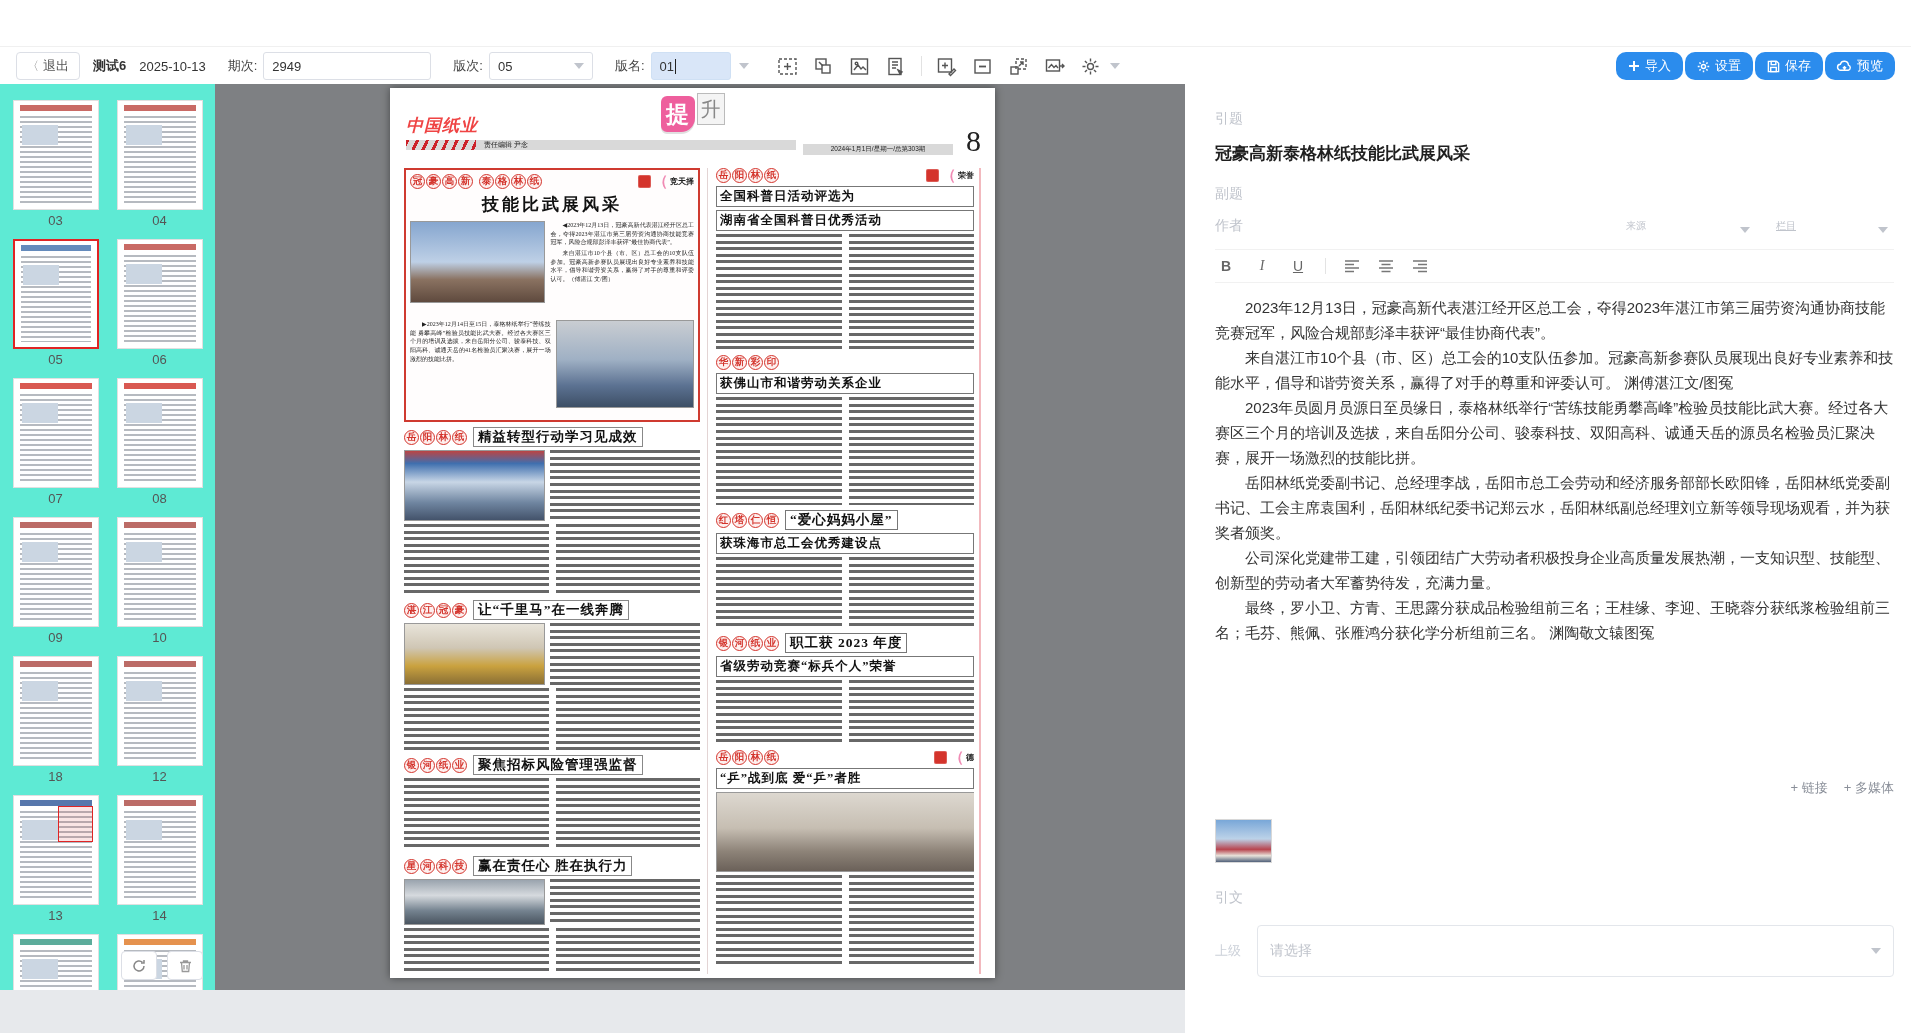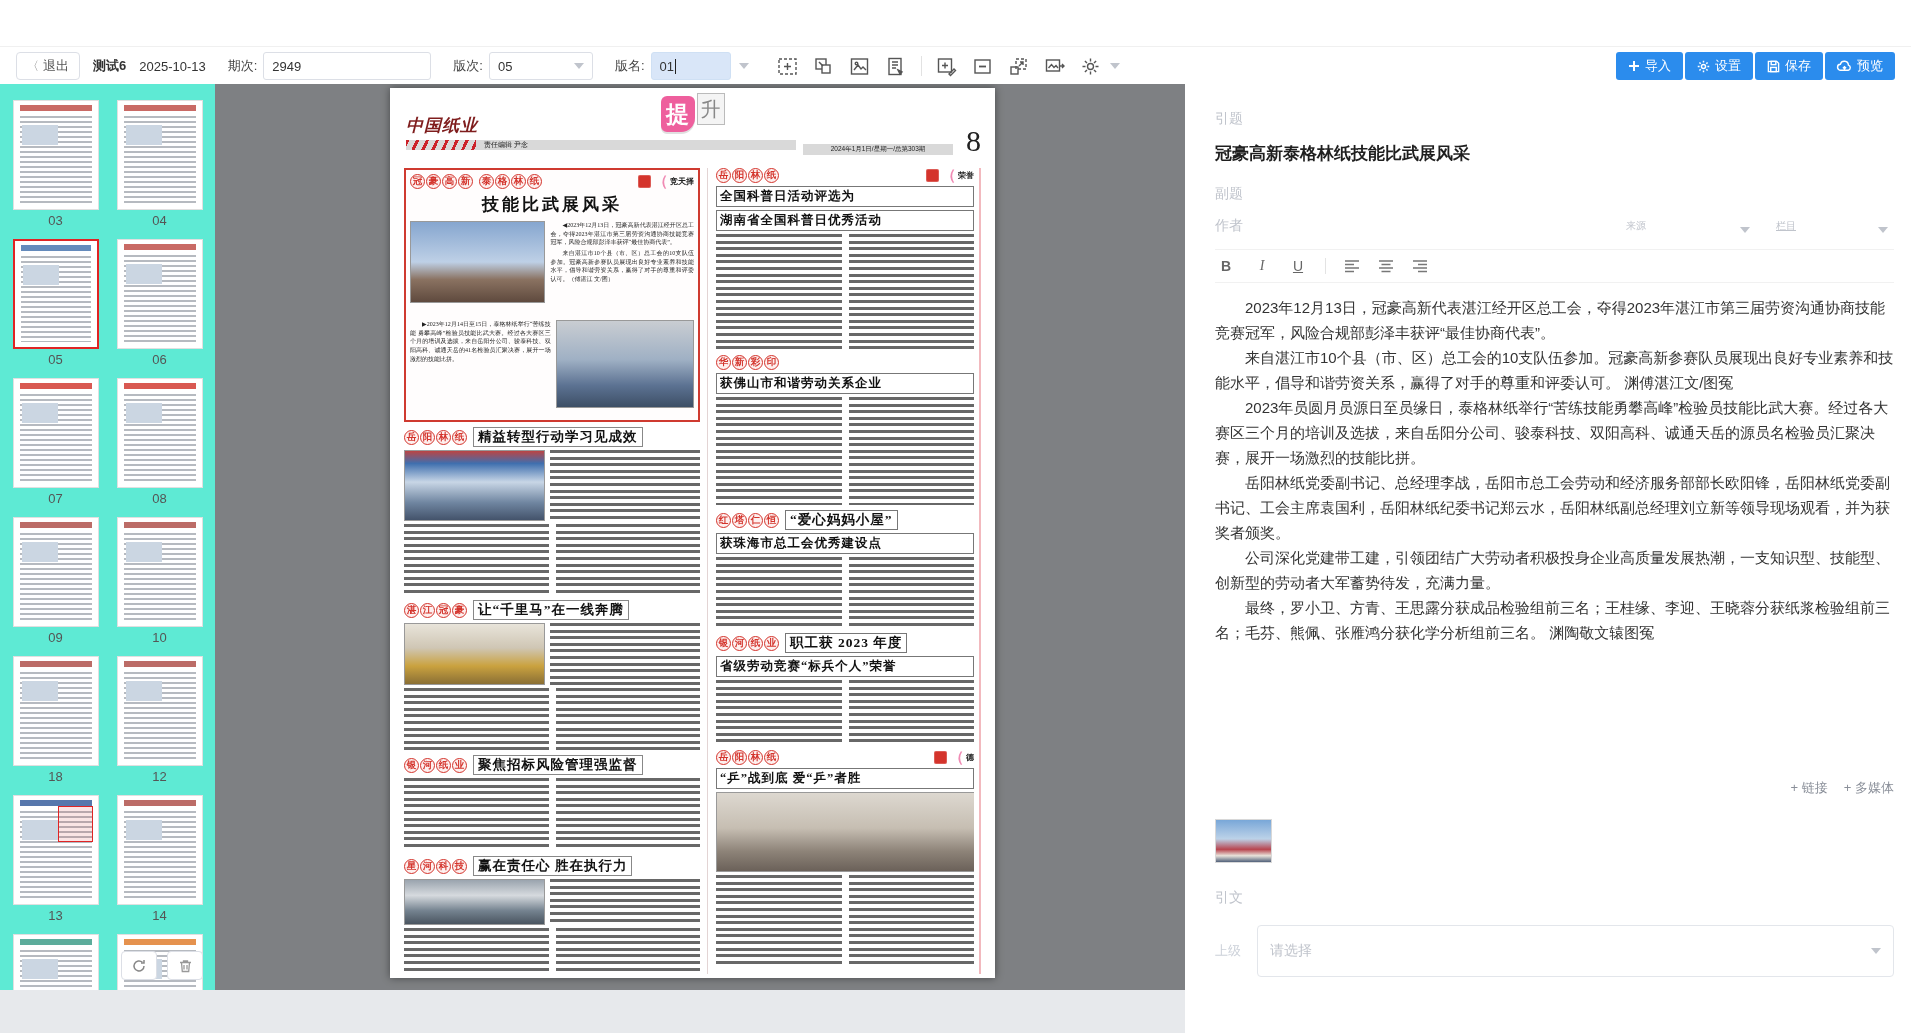--- a/index.html
+++ b/index.html
@@ -24,21 +24,21 @@
          border-top:6px solid #c0c4cc;margin-left:auto;}
   .name-input{width:62px;background:#d9e6f8;border-color:#cfe0f4;}
   .cursorbar{display:inline-block;width:1px;height:15px;background:#222;margin-left:1px;}
   .name-caret{margin-left:8px;width:0;height:0;border-left:5px solid transparent;border-right:5px solid transparent;
               border-top:6px solid #c0c4cc;cursor:pointer;}
   .tb-icons{display:flex;align-items:center;gap:14px;margin-left:28px;}
   .tb-icon{width:22px;height:22px;display:flex;align-items:center;justify-content:center;cursor:pointer;color:#555;}
   .tb-sep{width:1px;height:20px;background:#e2e2e2;}
   .tb-actions{position:absolute;right:16px;top:5px;display:flex;gap:2px;}
   .act-btn{display:flex;align-items:center;gap:5px;background:#2b8ced;color:#fff;height:28px;
-           padding:0 12px;border-radius:3px;font-size:13px;cursor:pointer;}
+           padding:0 12px;border-radius:10px;font-size:13px;cursor:pointer;}
   .act-btn svg{display:block;}
   
   .sidebar{position:absolute;top:84px;left:0;width:215px;height:906px;background:#5eead4;overflow:hidden;padding-top:16px;box-sizing:border-box;}
   .thumb-grid{display:grid;grid-template-columns:86px 86px;column-gap:18px;row-gap:4px;justify-content:center;}
   .thumb-wrap{text-align:center;cursor:pointer;}
   .thumb{position:relative;width:86px;height:110px;background:#fff;border:1px solid #e0e0e0;box-sizing:border-box;margin:0 auto;}
   .thumb.selected{border:2px solid #e02424;}
   .t-mast{position:absolute;top:4px;left:6px;right:6px;height:6px;opacity:.85;}
   .t-lines{position:absolute;top:15px;left:6px;right:6px;bottom:5px;
            background:repeating-linear-gradient(to bottom,#b6bac0 0 2px,transparent 2px 5px);}
@@ -48,21 +48,21 @@
   .side-btns{position:absolute;right:12px;bottom:10px;display:flex;gap:10px;}
   .side-btn{width:34px;height:27px;border:1px solid #dcdfe6;border-radius:4px;background:#fff;
             display:flex;align-items:center;justify-content:center;color:#777;cursor:pointer;}
   
   .canvas{position:absolute;top:84px;left:215px;width:970px;height:906px;background:#7e8083;overflow:hidden;}
   .bottom-strip{position:absolute;top:990px;left:0;width:1185px;height:43px;background:#e7e9ec;}
   .paper{position:absolute;left:175px;top:4px;width:605px;height:890px;background:#fff;
          box-shadow:0 0 8px rgba(0,0,0,.45);box-sizing:border-box;overflow:hidden;
          font-family:"Liberation Serif","DejaVu Serif",serif;}
   .mast{position:relative;height:78px;}
-  .brand{position:absolute;left:16px;top:26px;color:#7f1d1d;font-style:italic;font-weight:bold;font-size:17px;letter-spacing:1px;}
+  .brand{position:absolute;left:16px;top:26px;color:#ef4444;font-style:italic;font-weight:bold;font-size:17px;letter-spacing:1px;}
   .mast-bar{position:absolute;left:16px;top:52px;width:390px;height:10px;background:#d9d9d9;}
   .mast-ticks{position:absolute;left:0;top:0;width:70px;height:10px;
       background:repeating-linear-gradient(115deg,#cc2229 0 3px,transparent 3px 9px);}
   .mast-editor{position:absolute;left:78px;top:0;font-size:7px;color:#222;line-height:10px;font-family:"Liberation Sans",sans-serif;}
   .logo{position:absolute;left:50%;top:8px;transform:translateX(-50%);display:flex;align-items:flex-start;}
   .logo-main{width:34px;height:36px;background:#ee5f9d;color:#fff;font-weight:bold;font-size:23px;
              display:flex;align-items:center;justify-content:center;border-radius:6px 6px 14px 6px;box-shadow:0 2px 0 #e0e0e0;}
   .logo-sub{width:26px;height:30px;border:1px solid #bbb;background:#f4f4f4;color:#888;font-size:20px;
             display:flex;align-items:center;justify-content:center;margin-left:2px;margin-top:-3px;}
   .date-bar{position:absolute;right:42px;top:56px;width:150px;height:11px;background:#d9d9d9;

